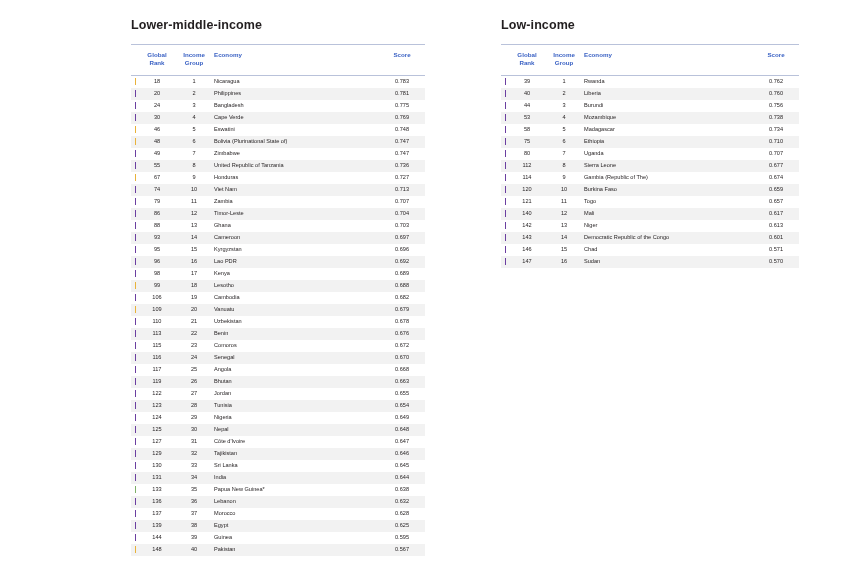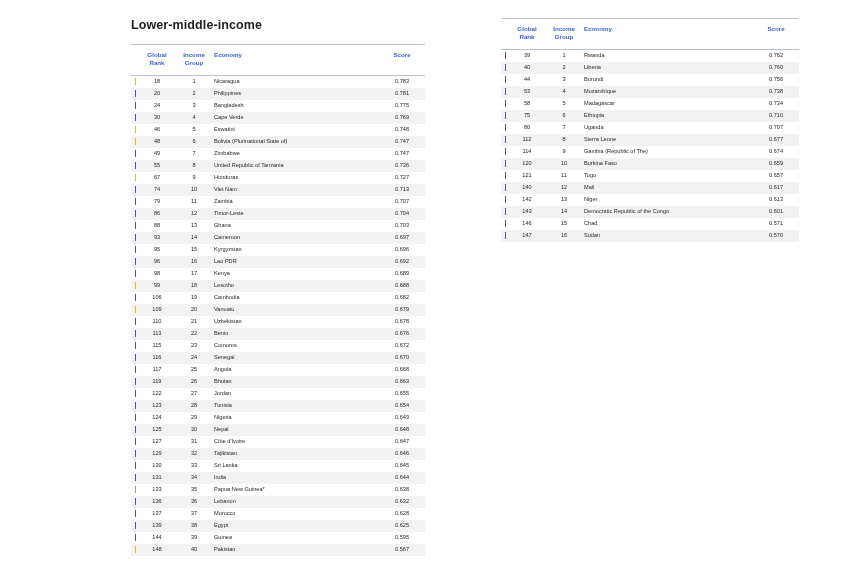--- a/index.html
+++ b/index.html
@@ -471,20 +471,21 @@
             <td class="c-rank">148</td>
             <td class="c-group">40</td>
             <td class="c-econ">Pakistan</td>
             <td class="c-score">0.567</td>
           </tr>
         </tbody>
     </table>
   </section>
 
   <section class="panel panel-right">
+    <h2 class="panel-title">Low-income</h2>
     <table class="rank-table">
       <colgroup>
         <col style="width:9px">
           <col style="width:34px">
           <col style="width:40px">
           <col>
           <col style="width:46px">
       </colgroup>
       <thead>
         <tr>

